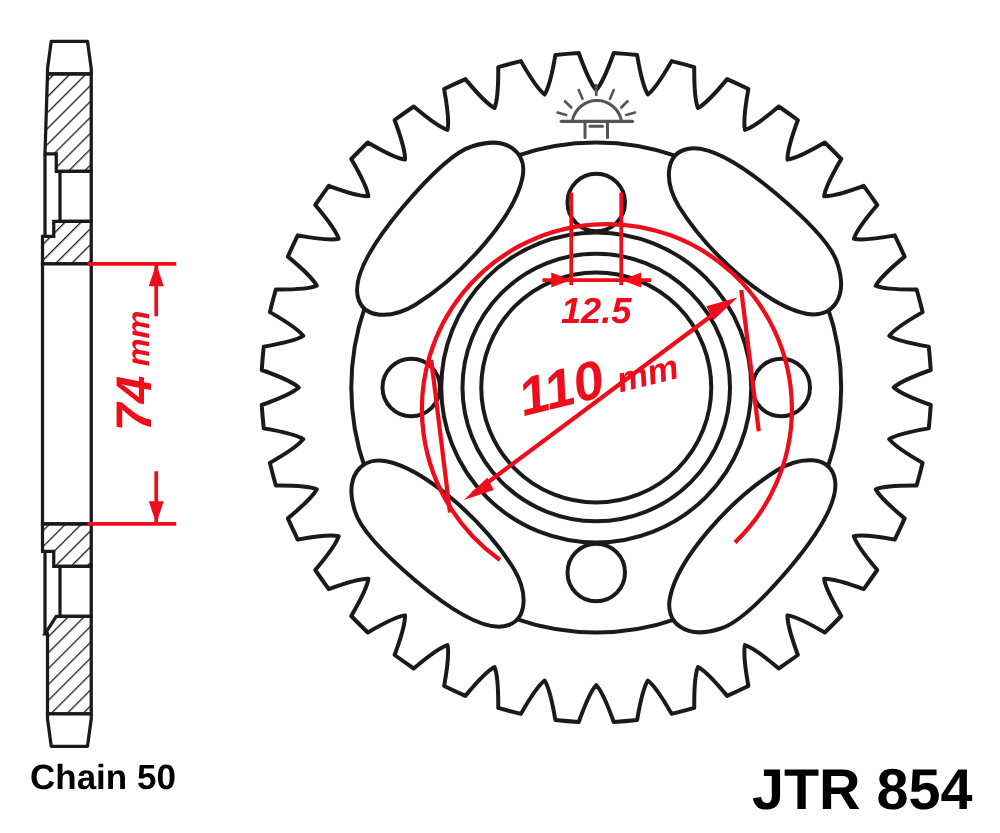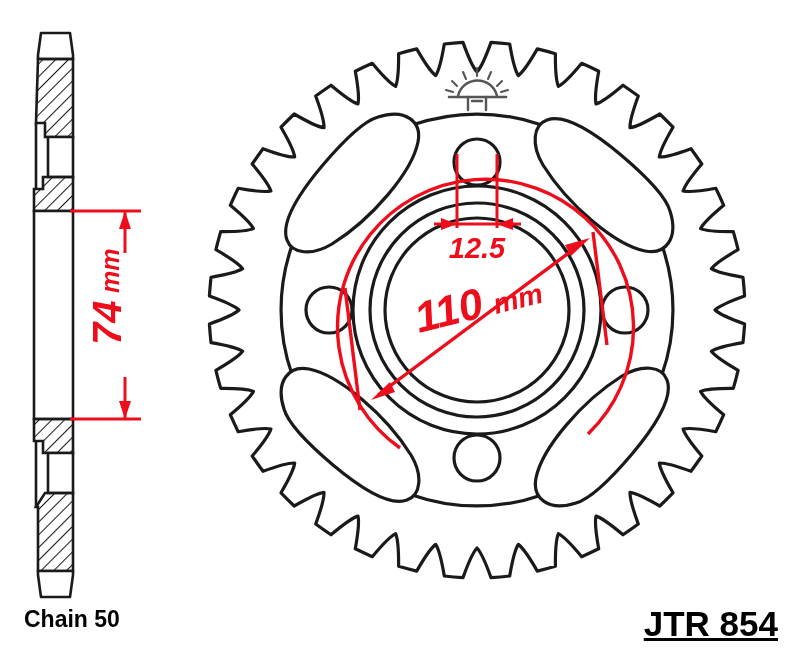--- a/index.html
+++ b/index.html
@@ -31,27 +31,26 @@
     position: absolute;
     font-family: "Liberation Sans", sans-serif;
     font-weight: bold;
     color: #000000;
     letter-spacing: 0px;
     white-space: nowrap;
   }
   #chain-label {
     left: 24px;
     top: 606px;
-    font-size: 23px;
+    font-size: 28px;
   }
   #part-number {
     right: 22px;
     top: 604px;
-    font-size: 35px;
-    text-decoration: underline;
+    font-size: 46px;
   }
   .dim-text {
     font-family: "Liberation Sans", sans-serif;
     font-style: italic;
     font-weight: bold;
     fill: #ee0d1b;
   }
   .dim-text-unit {
     font-family: "Liberation Sans", sans-serif;
     font-style: italic;

